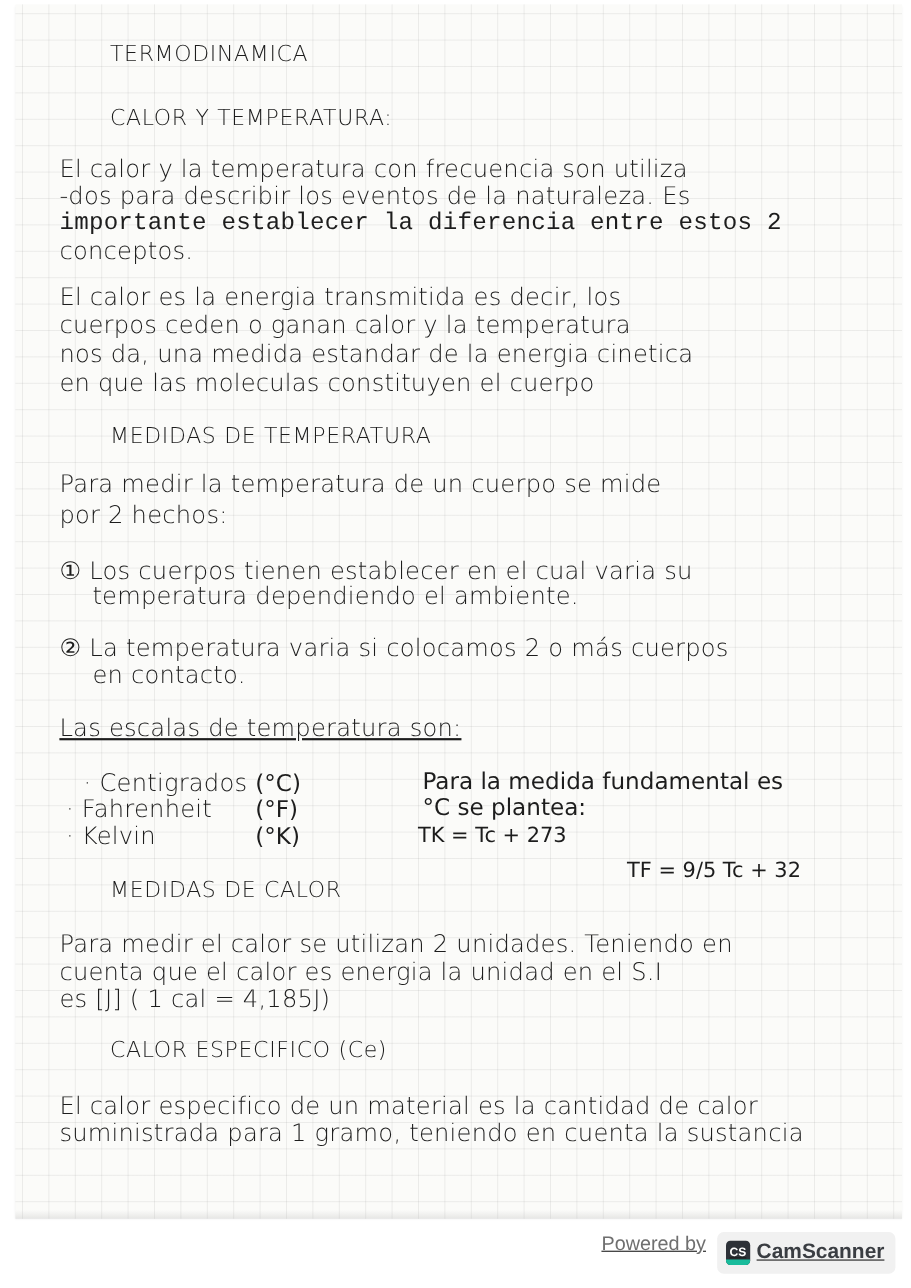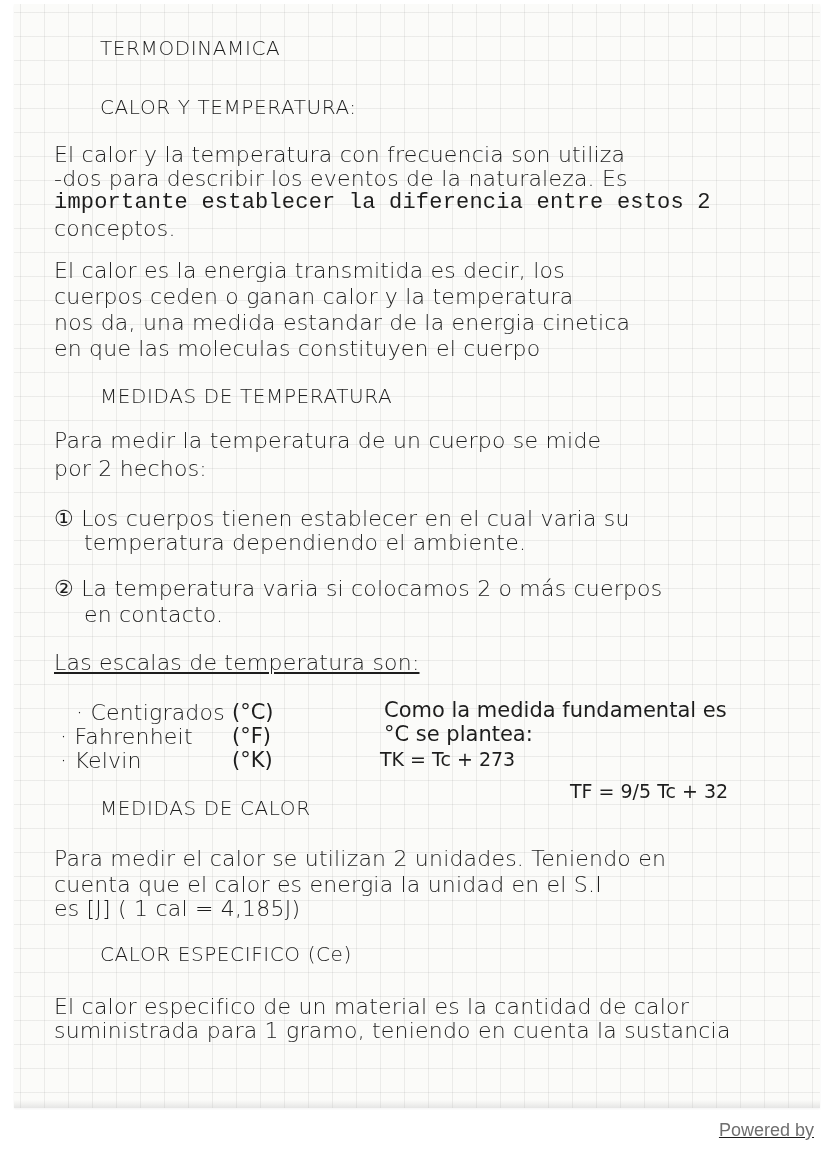--- a/index.html
+++ b/index.html
@@ -112,21 +112,21 @@
     <div class="col2" style="top:724px; left:232px;">(°F)</div>
 
     <div class="line" style="top:748px; left:60px;">
       <span>·</span>
       <span>Kelvin</span>
     </div>
     <div class="col2" style="top:748px; left:232px;">(°K)</div>
   </div>
 
   <div>
-    <div class="col2" style="top:698px; left:384px;">Como la medida fundamental es</div>
+    <div class="col2" style="top:698px; left:384px;">Para la medida fundamental es</div>
     <div class="col2" style="top:722px; left:384px;">°C se plantea:</div>
     <div class="col2" style="top:748px; left:380px; font-size:19px;">TK = Tc + 273</div>
     <div class="col2" style="top:748px; left:570px; font-size:19px;margin-top:32px;">TF = 9/5 Tc + 32</div>
   </div>
 
   <div class="line heading" style="top:796px;">MEDIDAS DE CALOR</div>
 
   <div>
     <div class="line" style="top:846px;">Para medir el calor se utilizan 2 unidades. Teniendo en</div>
     <div class="line" style="top:872px;">cuenta que el calor es energia la unidad en el S.I</div>
@@ -136,13 +136,17 @@
   <div class="line heading" style="top:942px;">CALOR ESPECIFICO (Ce)</div>
 
   <div>
     <div class="line" style="top:994px;">El calor especifico de un material es la cantidad de calor</div>
     <div class="line" style="top:1018px;">suministrada para 1 gramo, teniendo en cuenta la sustancia</div>
   </div>
 </div>
 
 <div class="footer">
   <span class="powered">Powered by</span>
+  <div class="cs-badge">
+    <span class="cs-logo">CS</span>
+    <span class="cs-name">CamScanner</span>
+  </div>
 </div>
 
 </body></html>

